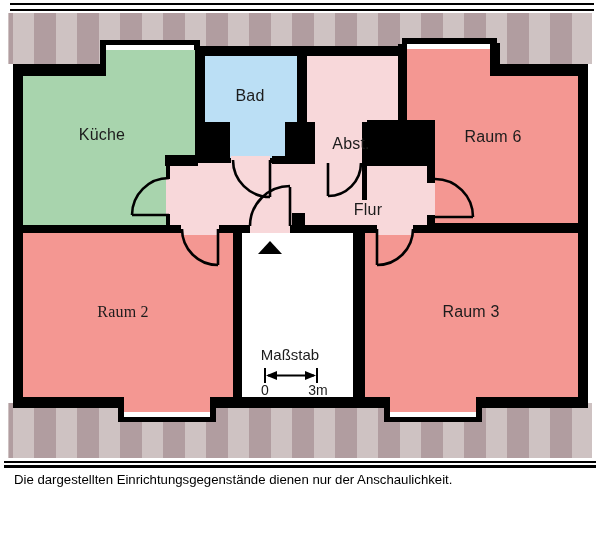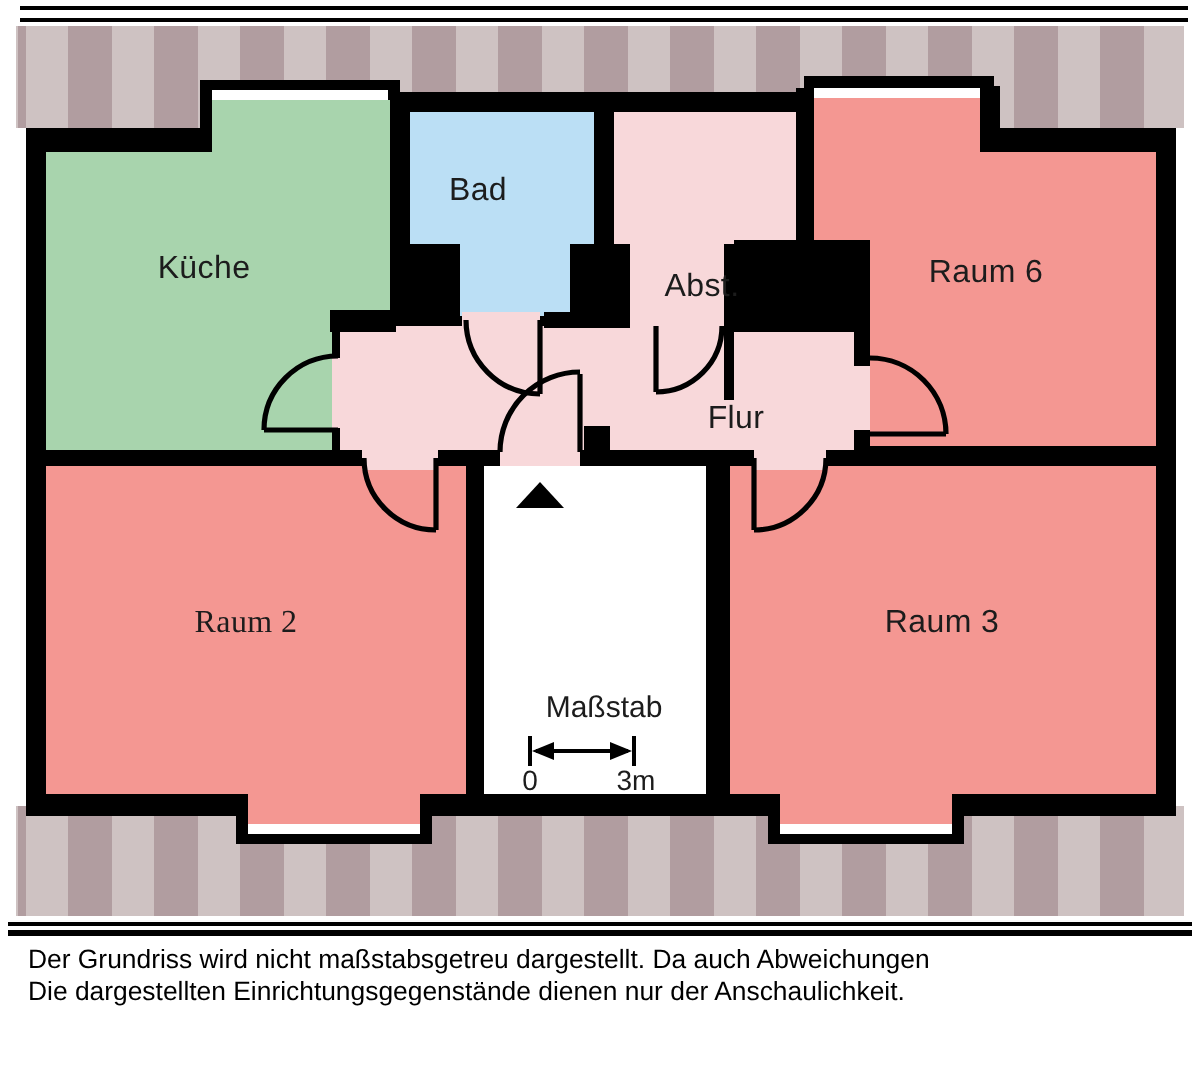--- a/index.html
+++ b/index.html
@@ -113,29 +113,28 @@
     <g stroke="#000" stroke-width="2">
       <path d="M265,368 V383"></path>
       <path d="M317,368 V383"></path>
       <path d="M268,375.5 H314"></path>
     </g>
     <polygon points="266,375.5 277,371 277,380" fill="#000"></polygon>
     <polygon points="316,375.5 305,371 305,380" fill="#000"></polygon>
   </svg>
 
   <div class="room-label" style="left:102px;top:135px;">Küche</div>
-  <div class="room-label" style="left:239px;top:96px;text-align:center;">Bad</div>
+  <div class="room-label" style="left:250px;top:96px;text-align:center;">Bad</div>
   <div class="room-label" style="left:351px;top:96px;margin-top:48px;">Abst.</div>
   <div class="room-label" style="left:493px;top:137px;">Raum 6</div>
   <div class="room-label" style="left:368px;top:210px;">Flur</div>
   <div class="room-label" style="left:123px;top:312px;font-family:Liberation Serif, serif;">Raum 2</div>
   <div class="room-label" style="left:471px;top:312px;">Raum 3</div>
 
-  <div class="scale-label" style="left:302px;top:354px;">Maßstab</div>
+  <div class="scale-label" style="left:290px;top:354px;">Maßstab</div>
   <div class="scale-num" style="left:265px;top:390px;">0</div>
   <div class="scale-num" style="left:318px;top:390px;">3m</div>
 
   <div class="disclaimer">
-    <div>Der Grundriss wird nicht maßstabsgetreu dargestellt. Da auch Abweichungen</div>
     <div>Die dargestellten Einrichtungsgegenstände dienen nur der Anschaulichkeit.</div>
   </div>
 
 </div>
 
 </body></html>

